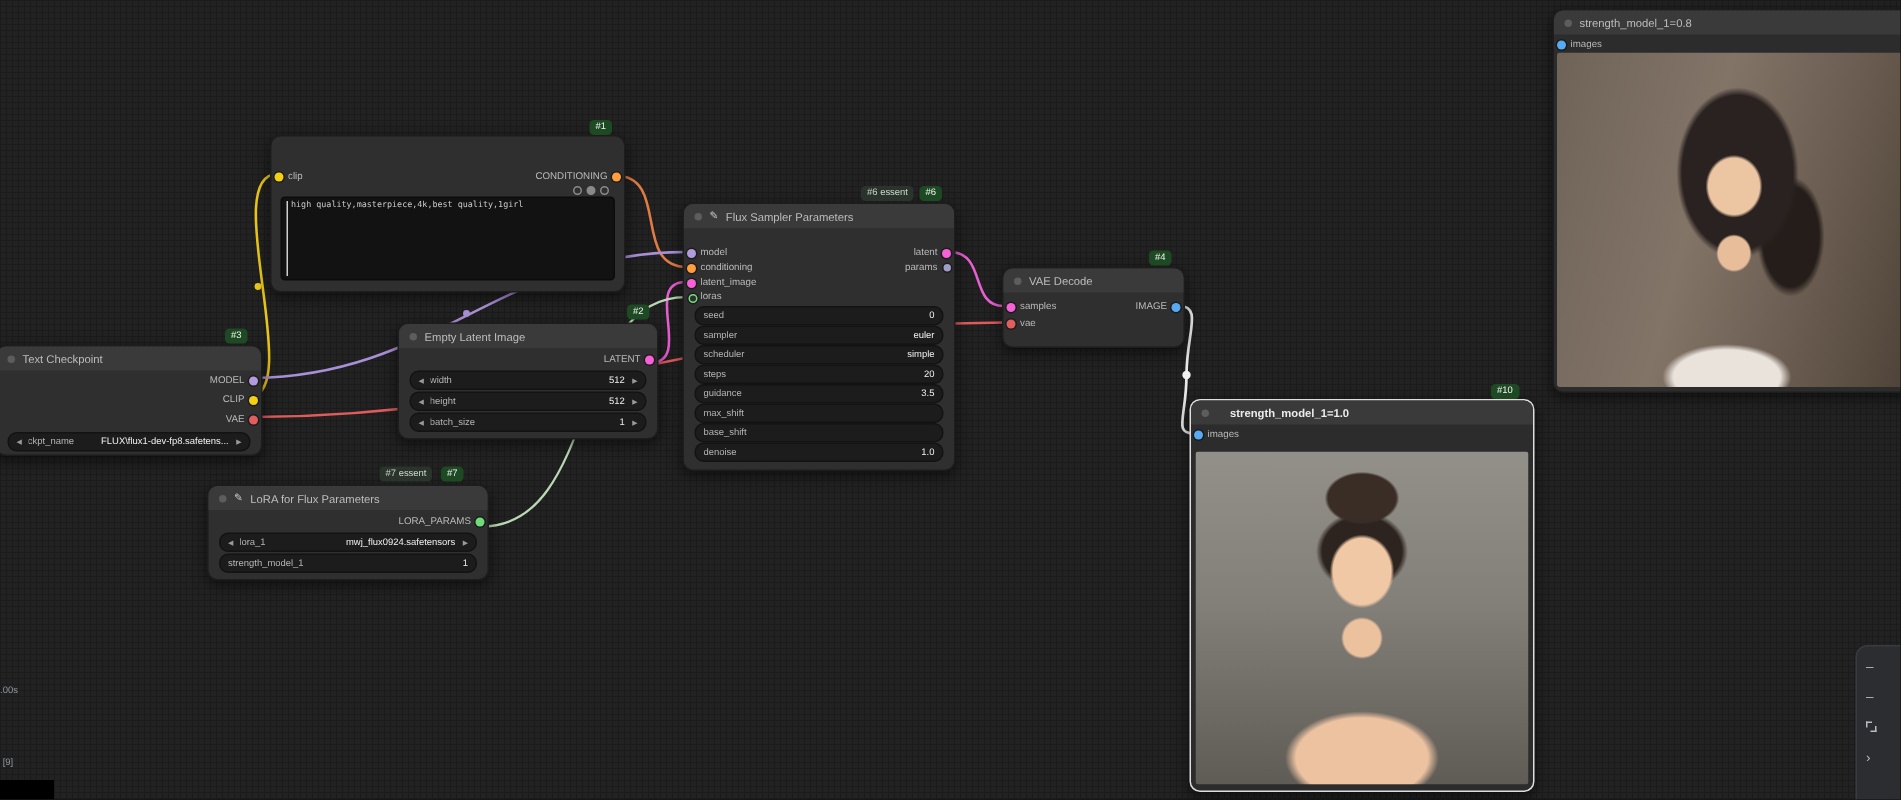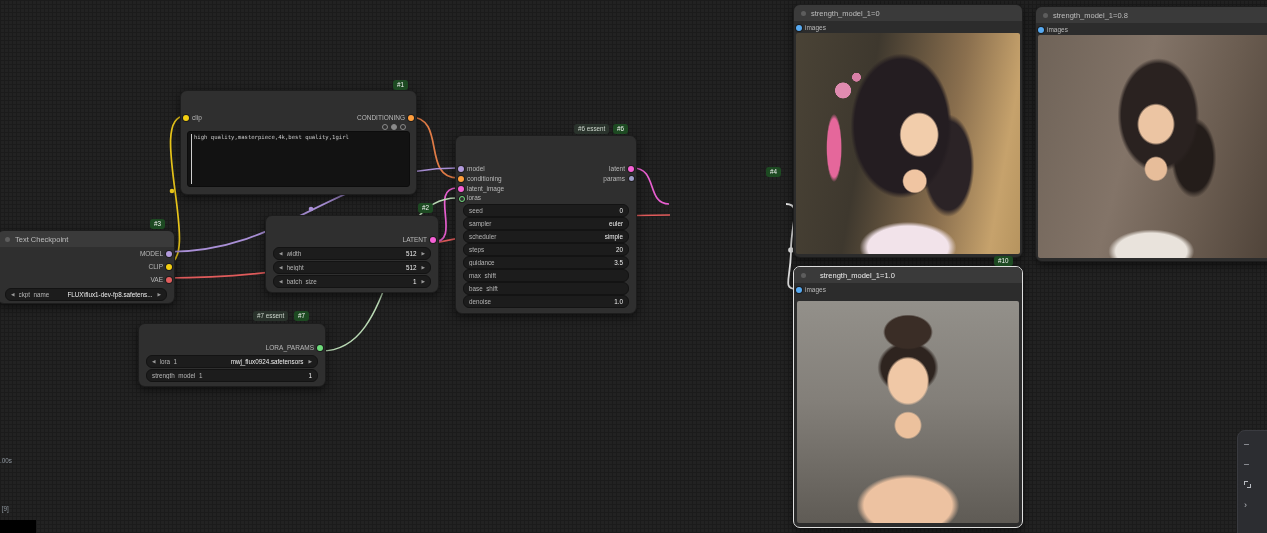--- a/index.html
+++ b/index.html
@@ -35,21 +35,21 @@
   .badge.dark{background:#2a332c;color:#cdd6cd;}
   .prompt{position:absolute;background:#121212;border:1px solid #0c0c0c;border-radius:3px;
     color:#c9c9c9;font-family:"DejaVu Sans Mono",monospace;font-size:5.6px;padding:2px 3px 2px 6px;
     overflow:hidden;}
   .caret{position:absolute;left:3px;top:2px;bottom:2px;width:1px;background:#cfcfcf;}
   .miniics{position:absolute;display:flex;gap:3px;align-items:center;}
   .miniic{width:4px;height:4px;border:1px solid #8a8a8a;border-radius:50%;}
   .miniic.filled{background:#8a8a8a;}
   .img{position:absolute;border-radius:2px;}
   .sel{border:1.5px solid #dedede;}
-  .ntitle.bold{font-weight:normal;color:#ececec;gap:14px;}
+  .ntitle.bold{font-weight:bold;color:#ececec;gap:14px;}
   .stats{position:absolute;left:-7px;bottom:4px;z-index:4;color:#8f979f;font-size:6.3px;line-height:8px;white-space:pre;}
   .blackbar{position:absolute;left:0;top:520px;width:36px;height:13px;background:#000;z-index:4;}
   .sidebar{position:absolute;right:-8px;top:430px;width:30px;height:120px;background:#2c2d31;
     border:1px solid #3a3b40;border-radius:8px;z-index:4;display:flex;flex-direction:column;
     align-items:flex-start;padding:10px 0 0 6px;gap:14px;}
   .tbtn{color:#b9bcc2;font-size:9px;line-height:6px;}
   .fitbox{width:7px;height:7px;position:relative;}
   .fitbox:before{content:"";position:absolute;left:0;top:0;width:3px;height:3px;border-left:1px solid #b9bcc2;border-top:1px solid #b9bcc2;}
   .fitbox:after{content:"";position:absolute;right:0;bottom:0;width:3px;height:3px;border-right:1px solid #b9bcc2;border-bottom:1px solid #b9bcc2;}
   
@@ -143,20 +143,24 @@
     <span class="port c-vae" style="right:2px;top:46px;"></span>
     <div class="widget" style="top:57px;">
       <span class="warr l">◀</span>
       <span class="lab">ckpt_name</span>
       <span class="val">FLUX\flux1-dev-fp8.safetens...</span>
       <span class="warr r">▶</span>
     </div>
   </div>
 
   <div class="node" style="left:265px;top:215px;width:172px;height:76px;">
+    <div class="ntitle">
+      <span class="cdot"></span>
+      <span>Empty Latent Image</span>
+    </div>
     <span class="plabel r" style="right:11px;top:20px;">LATENT</span>
     <span class="port c-latent" style="right:2px;top:21px;"></span>
     <div class="widget" style="top:31px;">
       <span class="warr l">◀</span>
       <span class="lab">width</span>
       <span class="val">512</span>
       <span class="warr r">▶</span>
     </div>
     <div class="widget" style="top:45px;">
       <span class="warr l">◀</span>
@@ -166,20 +170,25 @@
     </div>
     <div class="widget" style="top:59px;">
       <span class="warr l">◀</span>
       <span class="lab">batch_size</span>
       <span class="val">1</span>
       <span class="warr r">▶</span>
     </div>
   </div>
 
   <div class="node" style="left:455px;top:135px;width:180px;height:177px;">
+    <div class="ntitle">
+      <span class="cdot"></span>
+      <span class="pencil">✎</span>
+      <span>Flux Sampler Parameters</span>
+    </div>
     <span class="port c-model" style="left:2px;top:30px;"></span>
     <span class="plabel" style="left:11px;top:29px;">model</span>
     <span class="port c-cond" style="left:2px;top:40px;"></span>
     <span class="plabel" style="left:11px;top:39px;">conditioning</span>
     <span class="port c-latent" style="left:2px;top:50px;"></span>
     <span class="plabel" style="left:11px;top:49px;">latent_image</span>
     <span class="port c-loras" style="left:3px;top:60px;"></span>
     <span class="plabel" style="left:11px;top:58px;">loras</span>
     <span class="plabel r" style="right:11px;top:29px;">latent</span>
     <span class="port c-latent" style="right:2px;top:30px;"></span>
@@ -212,45 +221,53 @@
     <div class="widget" style="top:146px;">
       <span class="lab">base_shift</span>
       <span class="val"></span>
     </div>
     <div class="widget" style="top:159px;">
       <span class="lab">denoise</span>
       <span class="val">1.0</span>
     </div>
   </div>
 
+  <div class="node" style="left:668px;top:178px;width:120px;height:52px;">
+    <div class="ntitle">
+      <span class="cdot"></span>
+      <span>VAE Decode</span>
+    </div>
+    <span class="port c-latent" style="left:2px;top:23px;"></span>
+    <span class="plabel" style="left:11px;top:22px;">samples</span>
+    <span class="port c-vae" style="left:2px;top:34px;"></span>
+    <span class="plabel" style="left:11px;top:33px;">vae</span>
+    <span class="plabel r" style="right:11px;top:22px;">IMAGE</span>
+    <span class="port c-image" style="right:2px;top:23px;"></span>
+  </div>
 
   <div class="node" style="left:138px;top:323px;width:186px;height:62px;">
+    <div class="ntitle">
+      <span class="cdot"></span>
+      <span class="pencil">✎</span>
+      <span>LoRA for Flux Parameters</span>
+    </div>
     <span class="plabel r" style="right:11px;top:20px;">LORA_PARAMS</span>
     <span class="port c-lora" style="right:2px;top:21px;"></span>
     <div class="widget" style="top:31px;">
       <span class="warr l">◀</span>
       <span class="lab">lora_1</span>
       <span class="val">mwj_flux0924.safetensors</span>
       <span class="warr r">▶</span>
     </div>
     <div class="widget" style="top:45px;">
       <span class="lab">strength_model_1</span>
       <span class="val">1</span>
     </div>
   </div>
 
-  <div class="node" style="left:793px;top:4px;width:228px;height:252px;background:#2c2c2c;">
-    <div class="ntitle">
-      <span class="cdot"></span>
-      <span>strength_model_1=0</span>
-    </div>
-    <span class="port c-image" style="left:2px;top:20px;"></span>
-    <span class="plabel" style="left:11px;top:19px;">images</span>
-    <div class="img anime" style="left:2px;right:2px;top:28px;bottom:3px;"></div>
-  </div>
 
   <div class="node" style="left:1035px;top:6px;width:240px;height:254px;background:#2c2c2c;">
     <div class="ntitle">
       <span class="cdot"></span>
       <span>strength_model_1=0.8</span>
     </div>
     <span class="port c-image" style="left:2px;top:20px;"></span>
     <span class="plabel" style="left:11px;top:19px;">images</span>
     <div class="img real1" style="left:2px;right:2px;top:28px;bottom:3px;"></div>
   </div>

